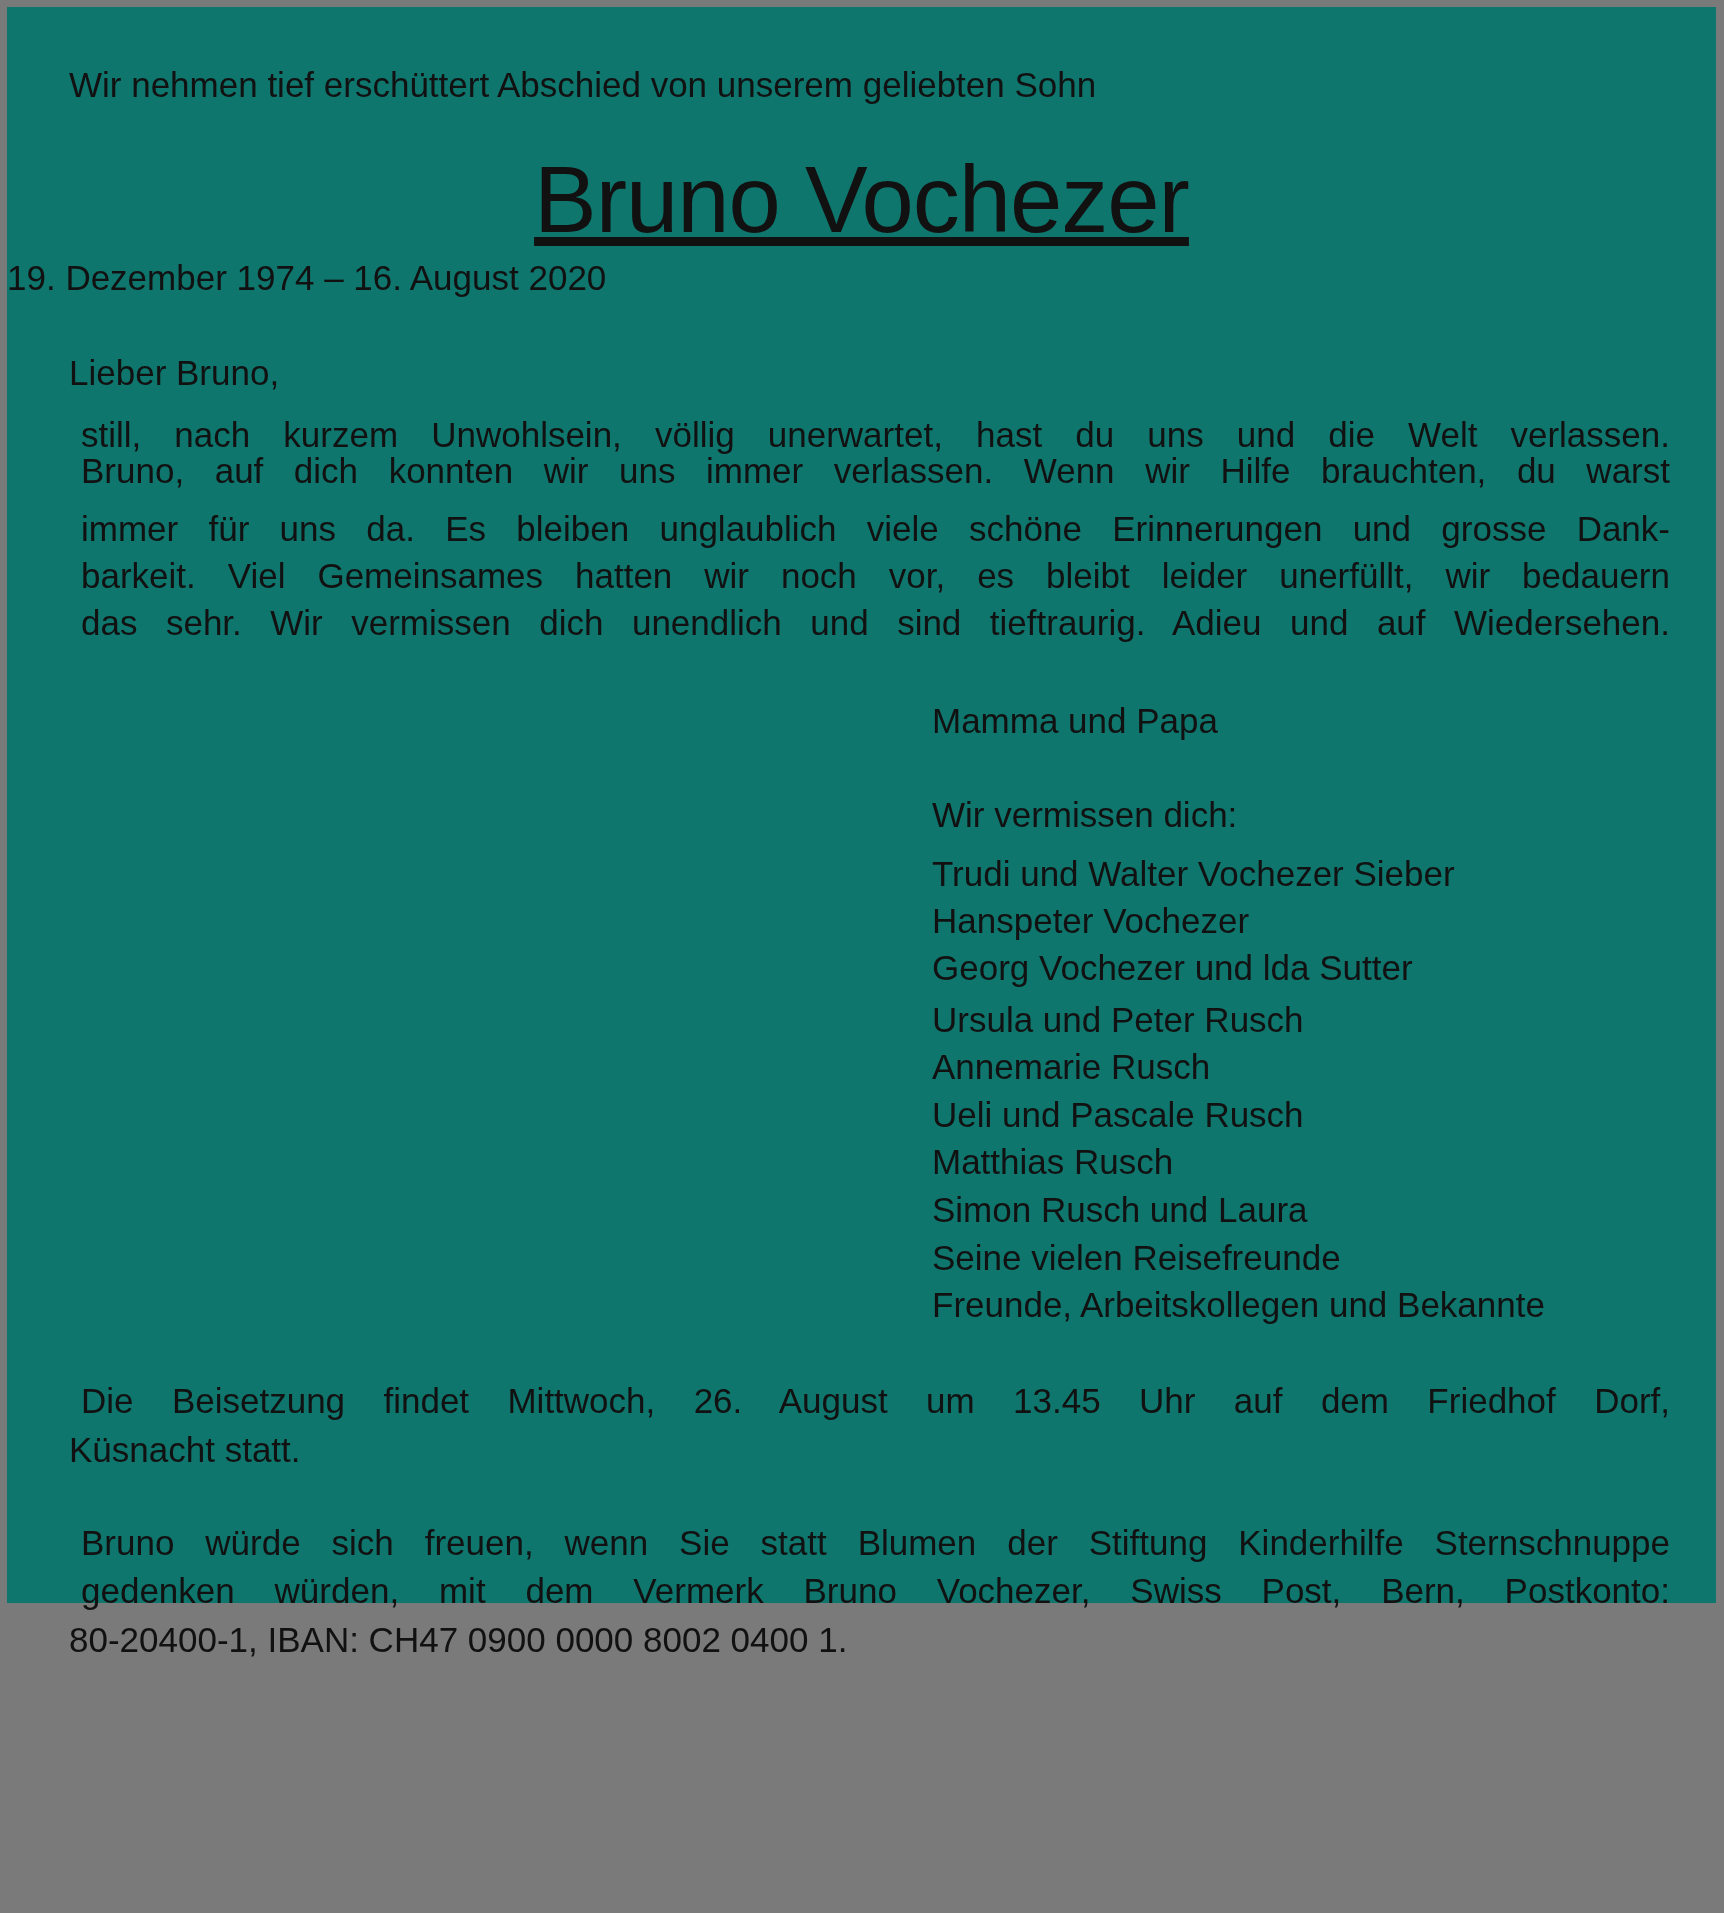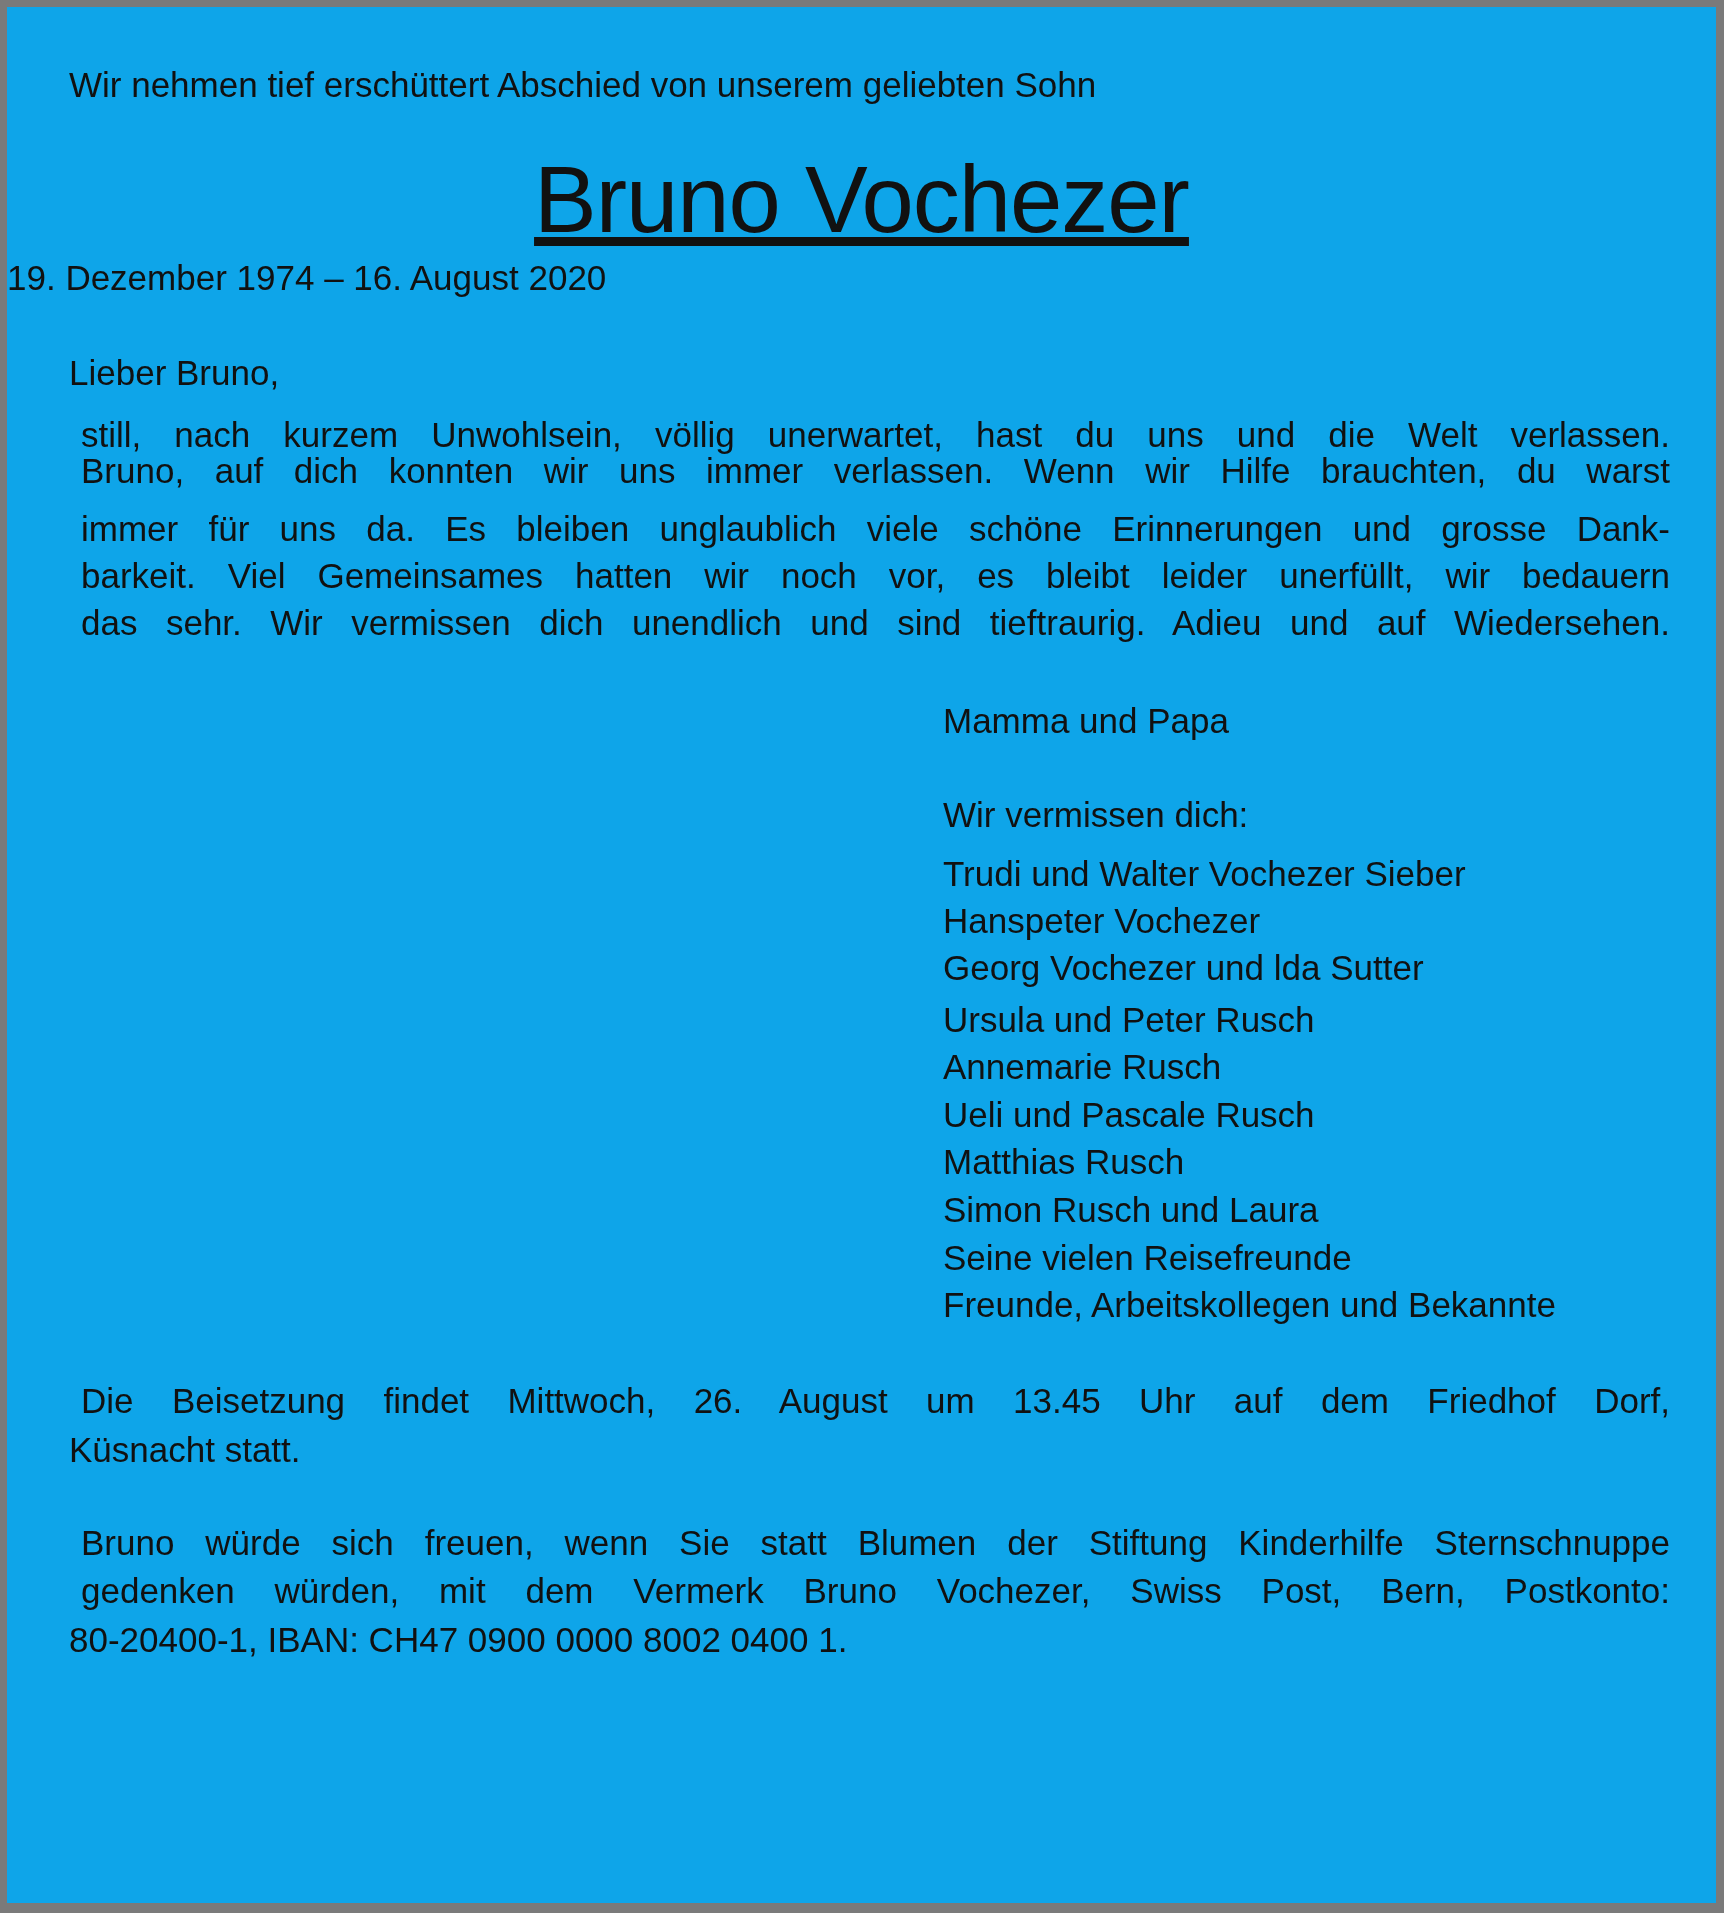--- a/index.html
+++ b/index.html
@@ -7,39 +7,39 @@
     width: 1724px; height: 1913px;
     background: #7a7a7a;
     position: relative;
     overflow: hidden;
     font-family: "Liberation Sans", sans-serif;
     color: #111111;
   }
   .sheet {
     position: absolute;
     left: 7px; top: 7px;
-    width: 1709px; height: 1896px;
-    background: #0ea5e9;
+    width: 1709px; height: 1596px;
+    background: #0f766e;
   }
   .line {
     position: absolute;
     font-size: 35px;
     line-height: 40px;
     white-space: nowrap;
   }
   .left { left: 62px; }
   .just {
     left: 62px;
     width: 1589px;
     text-align: justify;
     text-align-last: justify;
     white-space: normal;
     margin-left: 12px;
   }
-  .col { left: 925px; margin-left: 11px; }
+  .col { left: 925px; }
   .center {
     left: 0; width: 1709px; text-align: left;
   }
   .name {
     position: absolute;
     left: 0; width: 1709px; text-align: center;
     font-size: 94px; line-height: 100px;
     white-space: nowrap;
     letter-spacing: -1px;
     text-decoration: underline;

